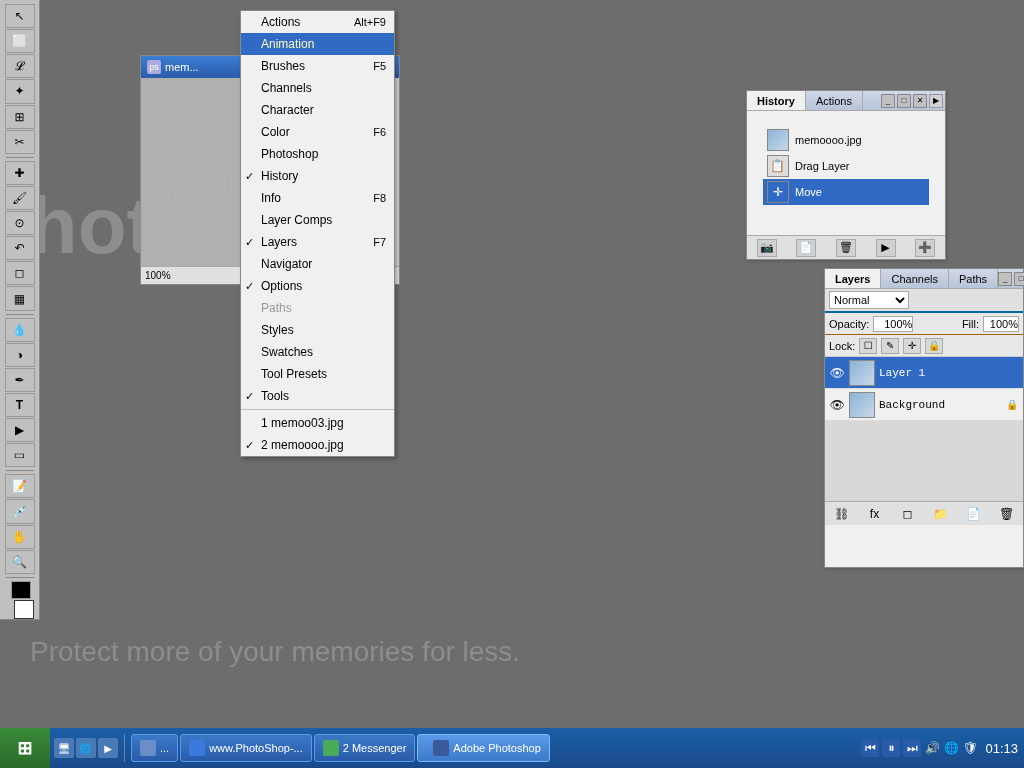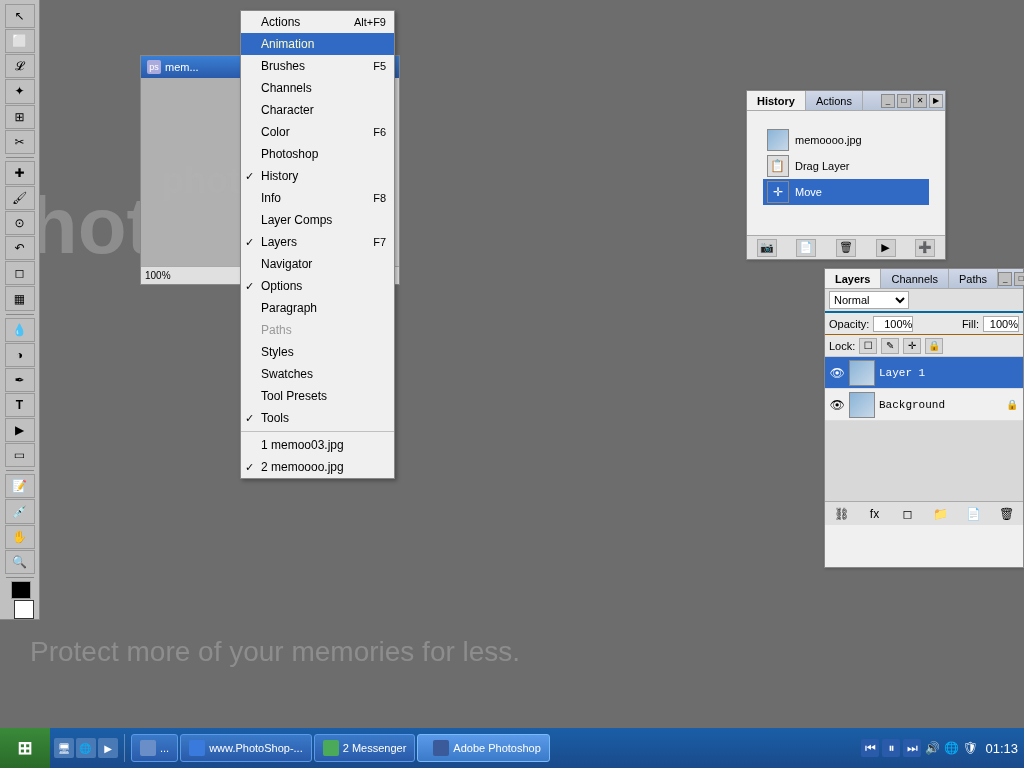--- a/index.html
+++ b/index.html
@@ -649,23 +649,20 @@
     <span>Layers</span>
     <span class="shortcut">F7</span>
   </div>
   <div class="menu-item">
     <span>Navigator</span>
   </div>
   <div class="menu-item">
     <span class="check-mark">✓</span>
     <span>Options</span>
   </div>
-  <div class="menu-item">
-    <span>Paragraph</span>
-  </div>
   <div class="menu-item disabled">
     <span>Paths</span>
   </div>
   <div class="menu-item">
     <span>Styles</span>
   </div>
   <div class="menu-item">
     <span>Swatches</span>
   </div>
   <div class="menu-item">

